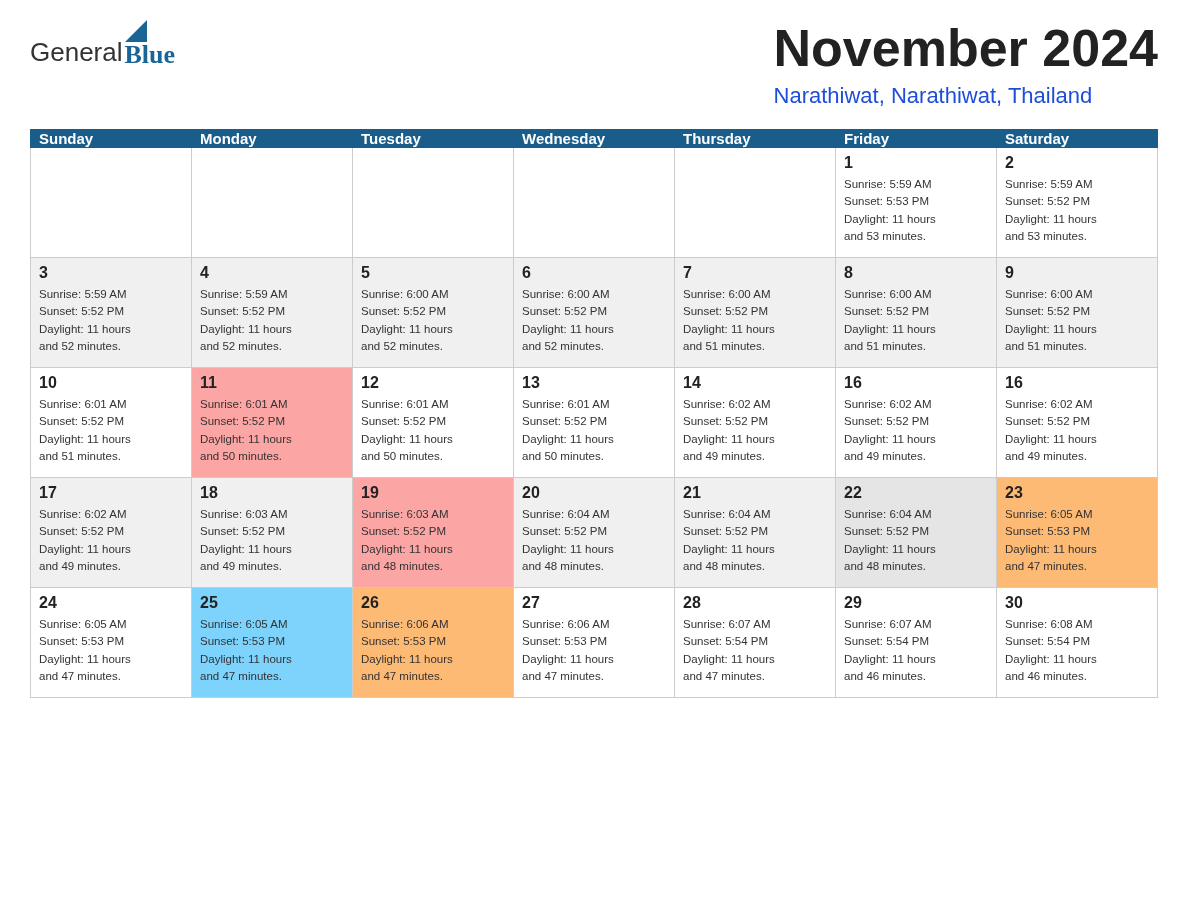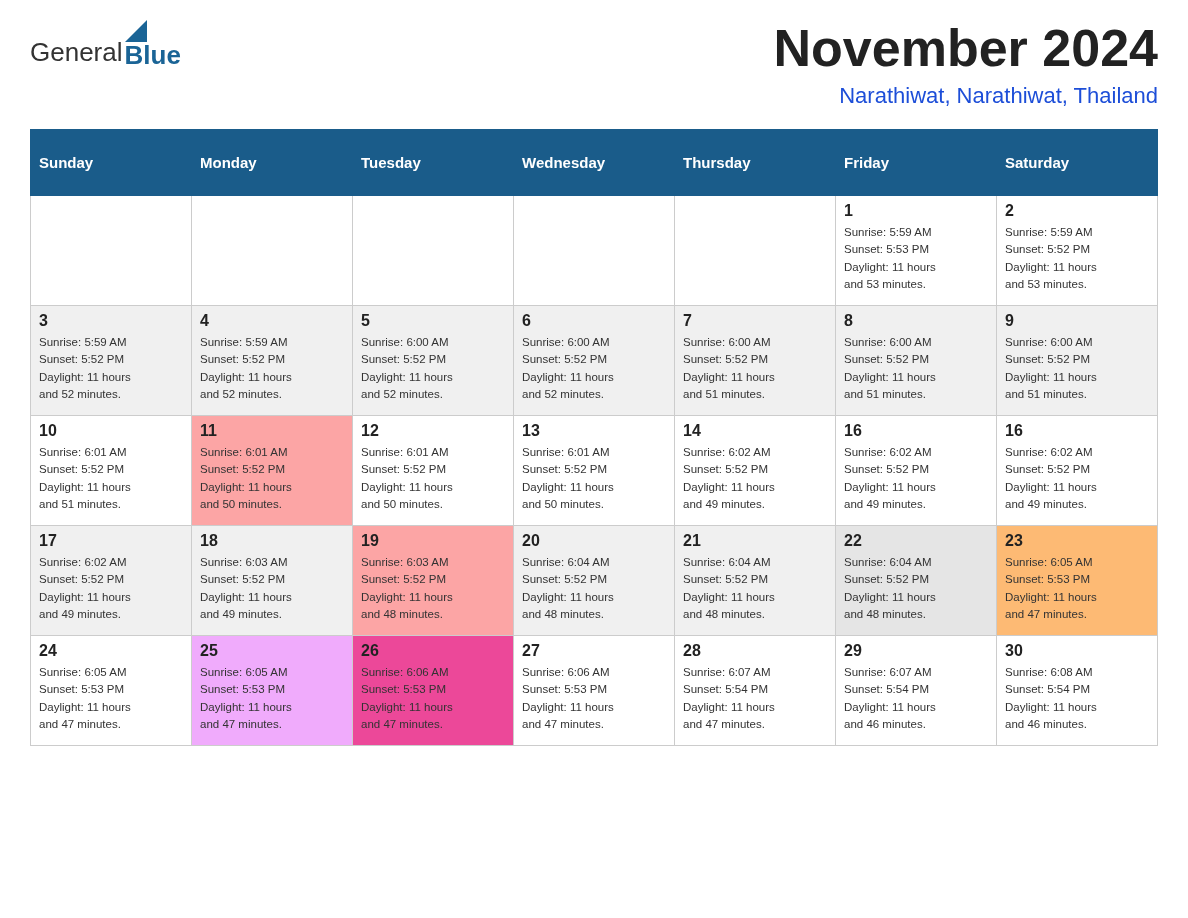--- a/index.html
+++ b/index.html
@@ -24,33 +24,34 @@
     }
     .logo-general {
       color: #333;
       font-size: 26px;
     }
     .logo-blue-part {
       display: flex;
       flex-direction: column;
       align-items: flex-start;
       margin-left: 2px;
+      font-family: Liberation Serif, serif;
     }
     .logo-blue-word {
       color: #1a6496;
       font-size: 26px;
       font-weight: bold;
       line-height: 1;
     }
     .logo-icon-row {
       display: flex;
       align-items: flex-end;
     }
     .title-area {
-      text-align: right;
+      text-align: left;
     }
     .month-title {
       font-size: 52px;
       font-weight: bold;
       color: #222;
       line-height: 1.1;
     }
     .location-title {
       font-size: 22px;
       color: #1d4ed8;
@@ -59,21 +60,21 @@
     table {
       width: 100%;
       border-collapse: collapse;
       table-layout: fixed;
     }
     th {
       background-color: #1a5c8a;
       color: #ffffff;
       font-size: 15px;
       font-weight: bold;
-      padding: 24px 8px;
+      padding: 0 8px;
       text-align: left;
       border: 1px solid #1a5c8a;
     }
     td {
       border: 1px solid #ccc;
       vertical-align: top;
       padding: 6px 8px;
       height: 110px;
     }
     .day-number {
@@ -314,28 +315,28 @@
         </td>
       </tr>
       <tr class="week-row">
         <td style="background-color: rgb(255, 255, 255);">
           <div class="day-number">24</div>
           <div class="day-info" style="white-space: pre-line;">Sunrise: 6:05 AM
 Sunset: 5:53 PM
 Daylight: 11 hours
 and 47 minutes.</div>
         </td>
-        <td style="background-color: #f0abfc;">
+        <td style="background-color: #7dd3fc;">
           <div class="day-number">25</div>
           <div class="day-info" style="white-space: pre-line;">Sunrise: 6:05 AM
 Sunset: 5:53 PM
 Daylight: 11 hours
 and 47 minutes.</div>
         </td>
-        <td style="background-color: #ec4899;">
+        <td style="background-color: #fdba74;">
           <div class="day-number">26</div>
           <div class="day-info" style="white-space: pre-line;">Sunrise: 6:06 AM
 Sunset: 5:53 PM
 Daylight: 11 hours
 and 47 minutes.</div>
         </td>
         <td style="background-color: rgb(255, 255, 255);">
           <div class="day-number">27</div>
           <div class="day-info" style="white-space: pre-line;">Sunrise: 6:06 AM
 Sunset: 5:53 PM

